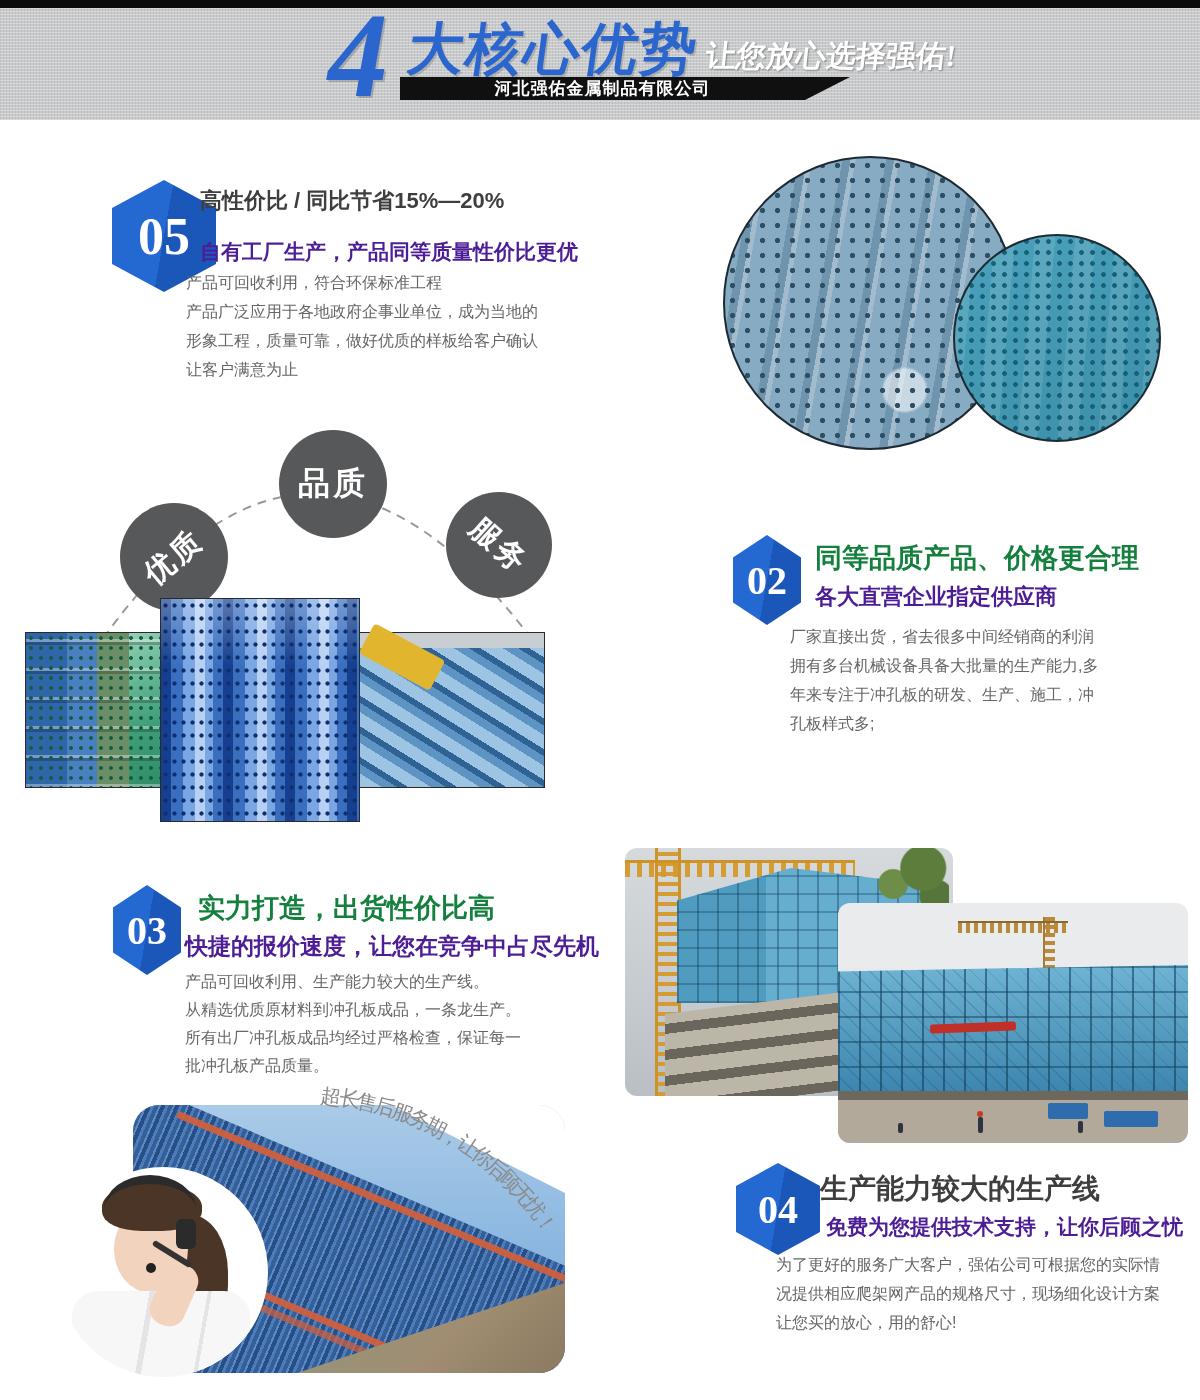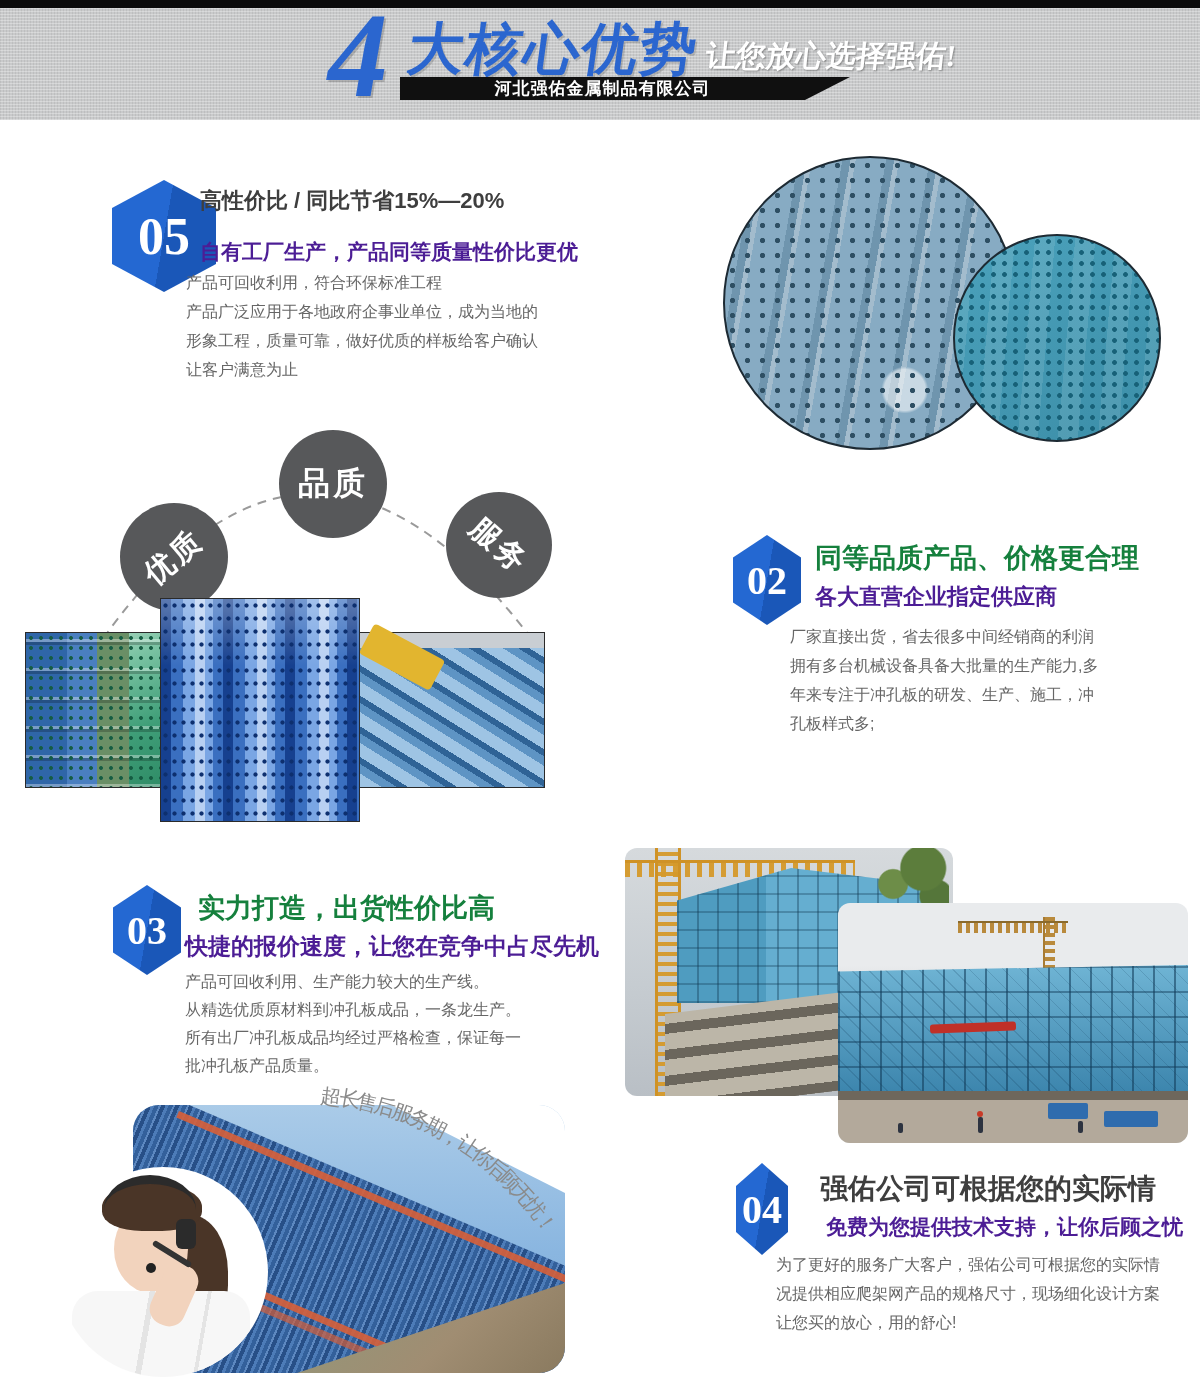--- a/index.html
+++ b/index.html
@@ -26,21 +26,21 @@
         box-sizing:border-box;padding-right:45px;letter-spacing:1px;}
 
   
   .hex{clip-path:polygon(50% 0,100% 25%,100% 75%,50% 100%,0 75%,0 25%);
        background:linear-gradient(100deg,#2468d2 0 50%,#1a57b8 50%);
        color:#fff;font-family:"Liberation Serif",serif;font-weight:bold;
        display:flex;align-items:center;justify-content:center;}
   .hex-1{left:112px;top:180px;width:104px;height:112px;font-size:52px;}
   .hex-2{left:733px;top:535px;width:68px;height:90px;font-size:40px;}
   .hex-3{left:113px;top:885px;width:68px;height:90px;font-size:40px;}
-  .hex-4{left:736px;top:1163px;width:52px;height:92px;font-size:40px;}
+  .hex-4{left:736px;top:1163px;width:84px;height:92px;font-size:40px;}
 
   .title-sans{font-weight:bold;color:#3e3e3e;}
   .title-serif{font-family:"Liberation Serif",serif;font-weight:bold;color:#15803d;}
   .sub-blue{font-family:"Liberation Serif",serif;font-weight:bold;color:#4c1d95;}
   .body-text{color:#666;font-size:16px;}
 
   .s1-title{left:200px;top:186px;font-size:22px;}
   .s1-sub{left:200px;top:238px;font-size:21px;}
   .s1-body{left:186px;top:268px;width:390px;line-height:29px;}
 
@@ -272,21 +272,21 @@
       <div class="abs f-worker" style="left:140px;"></div>
       <div class="abs f-helmet" style="left:139px;"></div>
       <div class="abs f-worker" style="left:240px;height:12px;"></div>
       <div class="abs f-worker" style="left:60px;height:10px;"></div>
     </div>
   </div>
 
   <div class="abs hex hex-4">
     <span>04</span>
   </div>
-  <div class="abs title-sans s4-title">强佑公司可根据您的实际情</div>
+  <div class="abs title-sans s4-title">生产能力较大的生产线</div>
   <div class="abs sub-blue s4-sub">免费为您提供技术支持，让你后顾之忧</div>
   <div class="abs body-text s4-body">
     <div>为了更好的服务广大客户，强佑公司可根据您的实际情</div>
     <div>况提供相应爬架网产品的规格尺寸，现场细化设计方案</div>
     <div>让您买的放心，用的舒心!</div>
   </div>
 
   <div class="abs fence">
     <div class="fence-net"></div>
     <div class="fence-red fr-a"></div>

